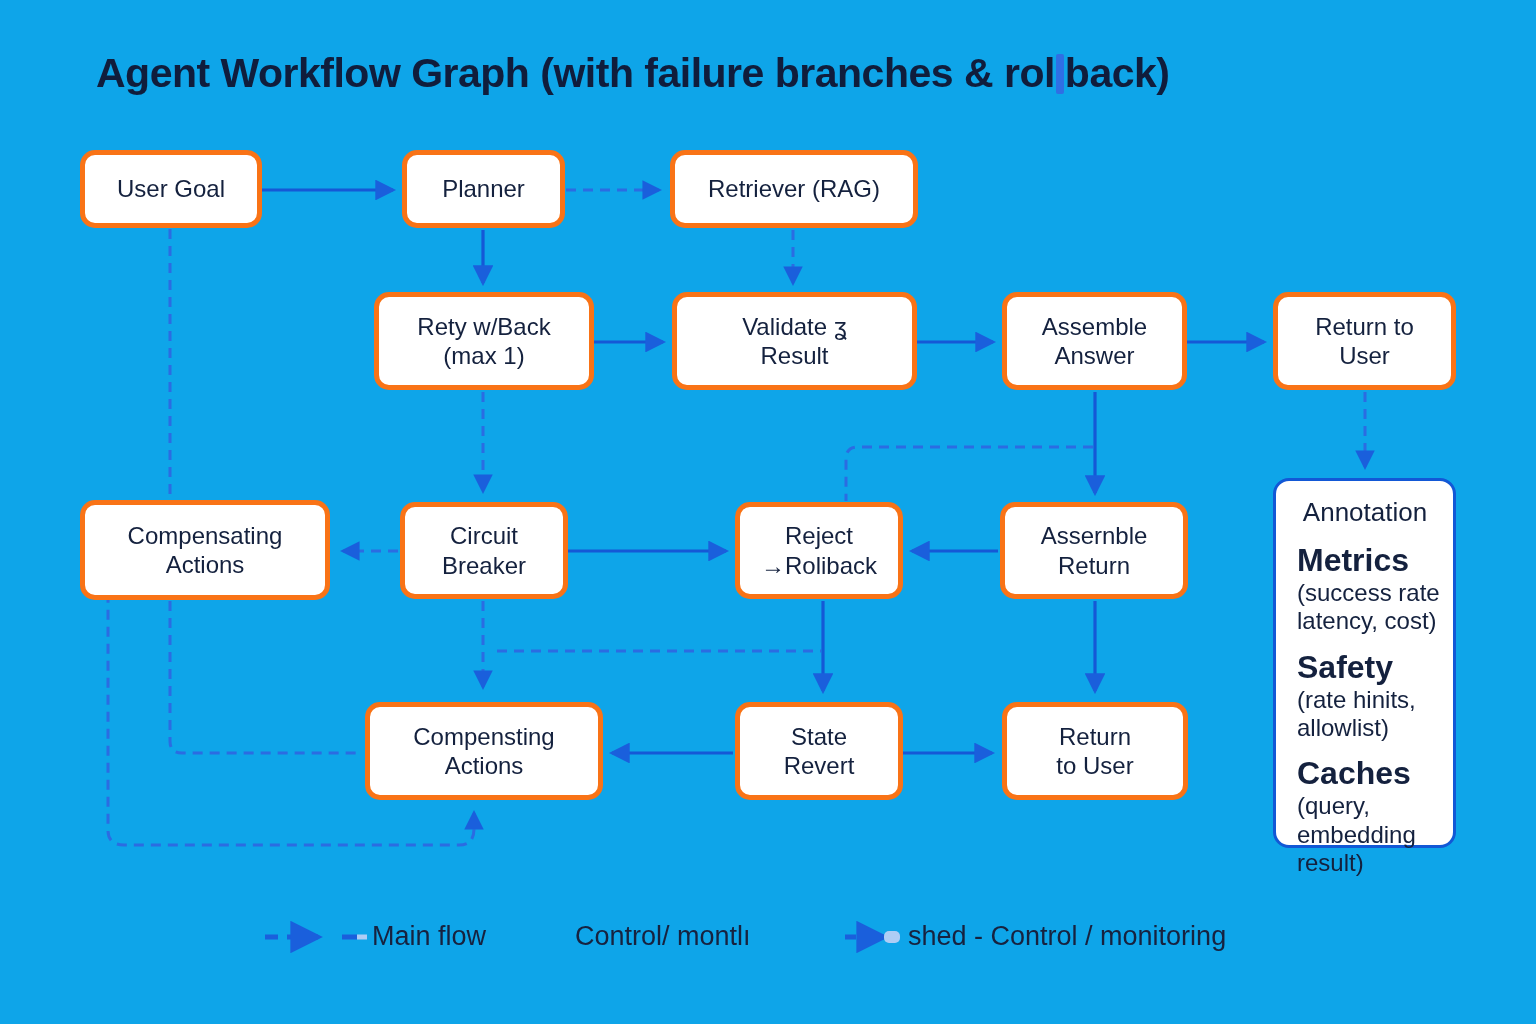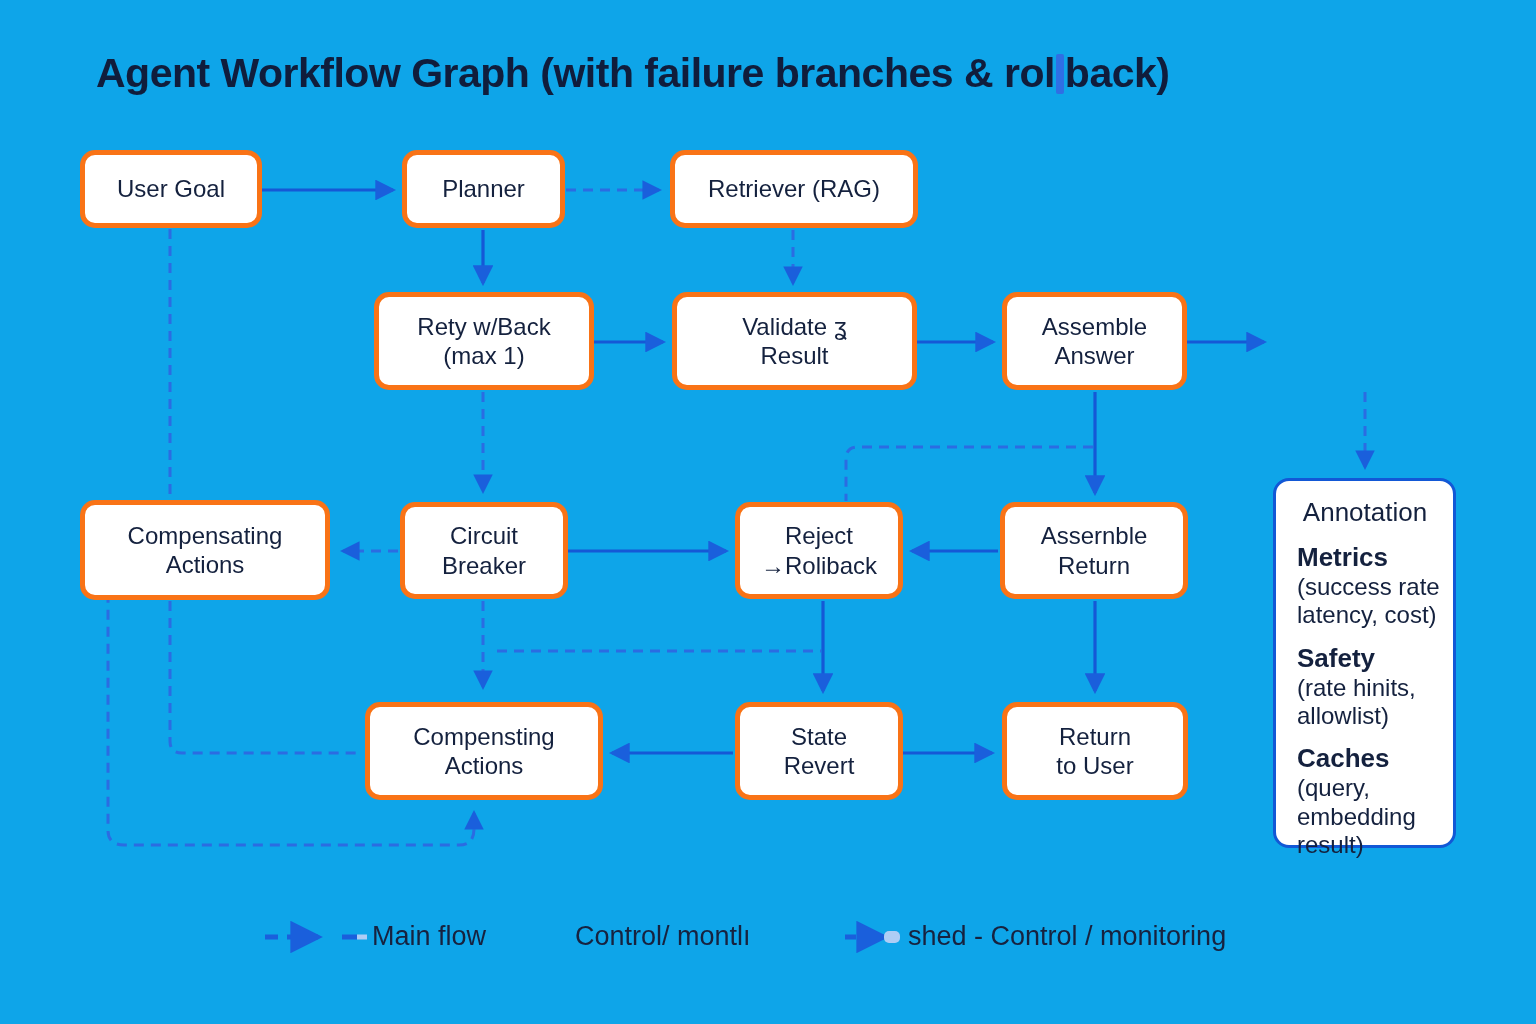--- a/index.html
+++ b/index.html
@@ -32,21 +32,21 @@
     font-size:24px;line-height:1.22;
   }
   .node .lbl{white-space:pre-line;}
   .annotation{
     position:absolute;box-sizing:border-box;
     border:3px solid #1258d6;border-radius:16px;
     background:#ffffff;color:#14213e;
     padding:16px 10px 28px 21px;
   }
   .ann-title{font-size:26px;text-align:center;margin-bottom:14px;padding-right:10px;}
-  .ann-head{font-size:26px;font-weight:700;margin-top:2px;}
+  .ann-head{font-size:32px;font-weight:700;margin-top:2px;}
   .ann-detail{font-size:24px;line-height:1.18;white-space:pre-line;margin-bottom:13px;}
   .edges{position:absolute;left:0;top:0;pointer-events:none;}
   .legend-label{
     position:absolute;top:921px;
     font-size:27px;color:#17223f;white-space:nowrap;
   }
 </style>
 </head>
 <body>
 
@@ -116,20 +116,24 @@
 (max 1)</span>
   </div>
   <div class="node" style="left:672px;top:292px;width:245px;height:98px;">
     <span class="lbl">Validate ʓ
 Result</span>
   </div>
   <div class="node" style="left:1002px;top:292px;width:185px;height:98px;">
     <span class="lbl">Assemble
 Answer</span>
   </div>
+  <div class="node" style="left:1273px;top:292px;width:183px;height:98px;">
+    <span class="lbl">Return to
+User</span>
+  </div>
 
   <div class="node" style="left:80px;top:500px;width:250px;height:100px;">
     <span class="lbl">Compensating
 Actions</span>
   </div>
   <div class="node" style="left:400px;top:502px;width:168px;height:97px;">
     <span class="lbl">Circuit
 Breaker</span>
   </div>
   <div class="node" style="left:735px;top:502px;width:168px;height:97px;text-align:center;">

